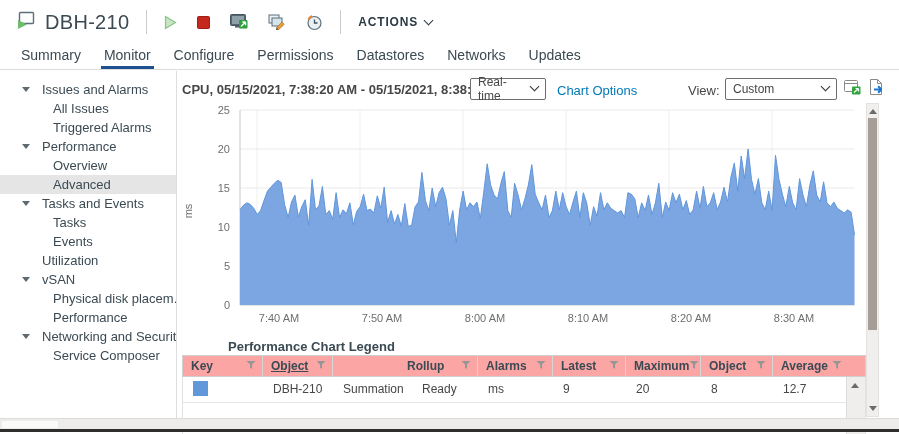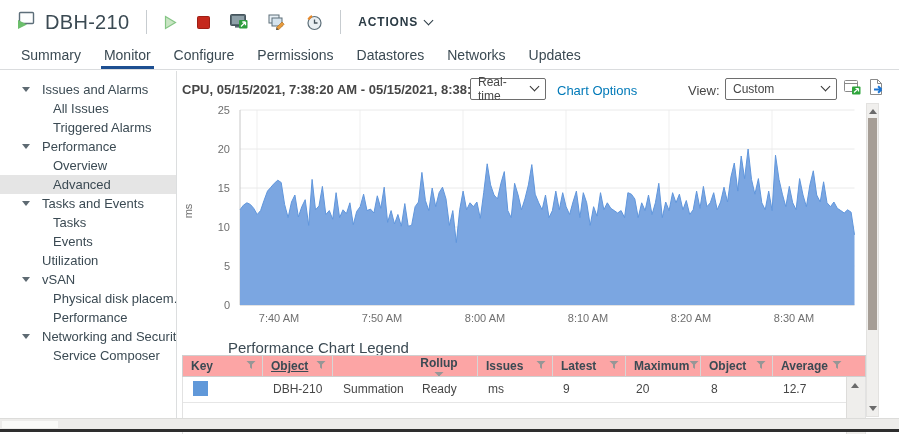--- a/index.html
+++ b/index.html
@@ -40,21 +40,21 @@
   .popout-btn{left:666px;}
   .export-btn{left:690px;}
   .chart-wrap{position:absolute;left:0;top:32px;width:680px;height:238px;}
   
   .vscroll{position:absolute;left:688px;top:32px;width:13px;height:314px;background:#F0EFED;border:1px solid #E3E2E0;box-sizing:border-box;}
   .vscroll .thumb{position:absolute;left:1px;right:1px;top:14px;height:212px;background:#A69E96;cursor:pointer;}
   .arrow{width:0;height:0;border-left:4px solid transparent;border-right:4px solid transparent;position:absolute;left:2px;cursor:pointer;}
   .arrow.up{border-bottom:5px solid #6B6B6B;top:5px;}
   .arrow.down{border-top:5px solid #6B6B6B;bottom:5px;}
   
-  .legend-title{position:absolute;left:4px;top:268px;font-size:15px;font-weight:normal;color:#3B4A53;padding-left:46px;}
+  .legend-title{position:absolute;left:4px;top:268px;font-size:13px;font-weight:bold;color:#3B4A53;padding-left:46px;}
   .legend-table{position:absolute;left:4px;top:284px;width:684px;}
   .tbl-header{display:flex;height:22px;border:1px solid #CFCFCF;box-sizing:border-box;background:#fca5a5;}
   .th{display:flex;align-items:center;justify-content:space-between;box-sizing:border-box;padding:0 6px 0 8px;font-size:12px;font-weight:bold;color:#3B4A53;border-right:1px solid #D6D6D6;cursor:pointer;white-space:nowrap;overflow:hidden;}
   .th:last-child{border-right:none;}
   .tbl-body{position:relative;height:60px;border-left:1px solid #E2E2E2;border-right:1px solid #E2E2E2;}
   .tbl-row{display:flex;height:25px;border-bottom:1px solid #E6E6E6;background:#fff;}
   .td{box-sizing:border-box;padding:5px 4px 0 10px;font-size:12px;color:#464646;white-space:nowrap;overflow:hidden;}
   .swatch{width:15px;height:15px;margin-top:-1px;}
   .tbl-gutter{position:absolute;right:0;top:0;bottom:0;width:18px;background:#EFEEEC;border-left:1px solid #DDDCDA;}
   .tbl-gutter .arrow.up{left:4px;top:6px;}
@@ -231,28 +231,28 @@
           <span><svg width="10" height="10" viewBox="0 0 10 10">
               <path d="M0.5 1h9L6 4.6V9L4 7.6V4.6Z" fill="#969696"></path>
             </svg></span>
         </div>
         <div class="th" style="width: 66px; margin-top: 29px;">
           <span>Measur...</span>
           <span><svg width="10" height="10" viewBox="0 0 10 10">
               <path d="M0.5 1h9L6 4.6V9L4 7.6V4.6Z" fill="#969696"></path>
             </svg></span>
         </div>
-        <div class="th" style="width: 79px; flex-direction: column;">
+        <div class="th" style="width: 79px;">
           <span>Rollup</span>
           <span><svg width="10" height="10" viewBox="0 0 10 10">
               <path d="M0.5 1h9L6 4.6V9L4 7.6V4.6Z" fill="#969696"></path>
             </svg></span>
         </div>
         <div class="th" style="width: 75px;">
-          <span>Issues</span>
+          <span>Alarms</span>
           <span><svg width="10" height="10" viewBox="0 0 10 10">
               <path d="M0.5 1h9L6 4.6V9L4 7.6V4.6Z" fill="#969696"></path>
             </svg></span>
         </div>
         <div class="th" style="width: 73px;">
           <span>Latest</span>
           <span><svg width="10" height="10" viewBox="0 0 10 10">
               <path d="M0.5 1h9L6 4.6V9L4 7.6V4.6Z" fill="#969696"></path>
             </svg></span>
         </div>

